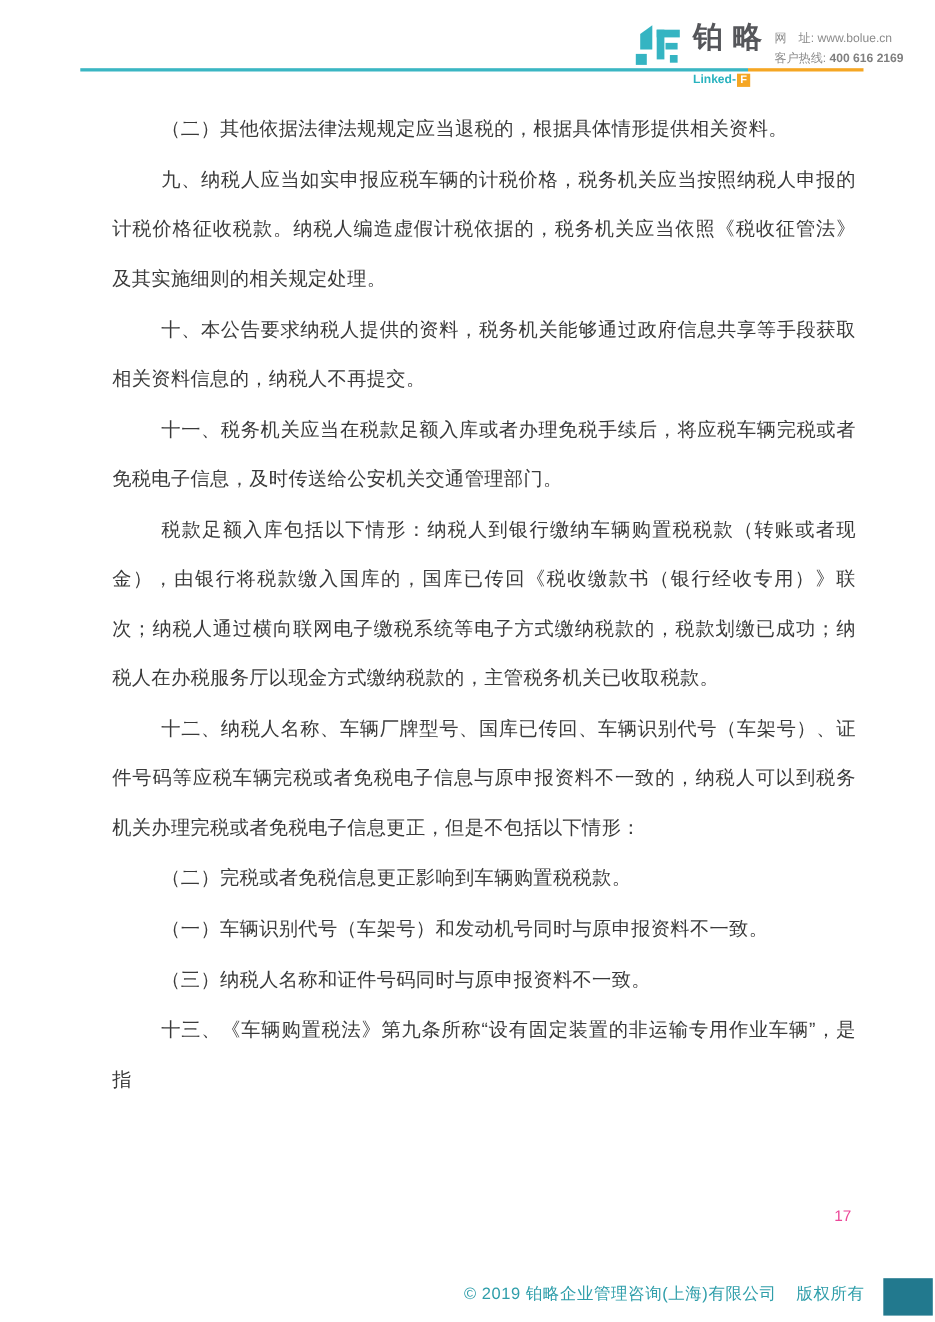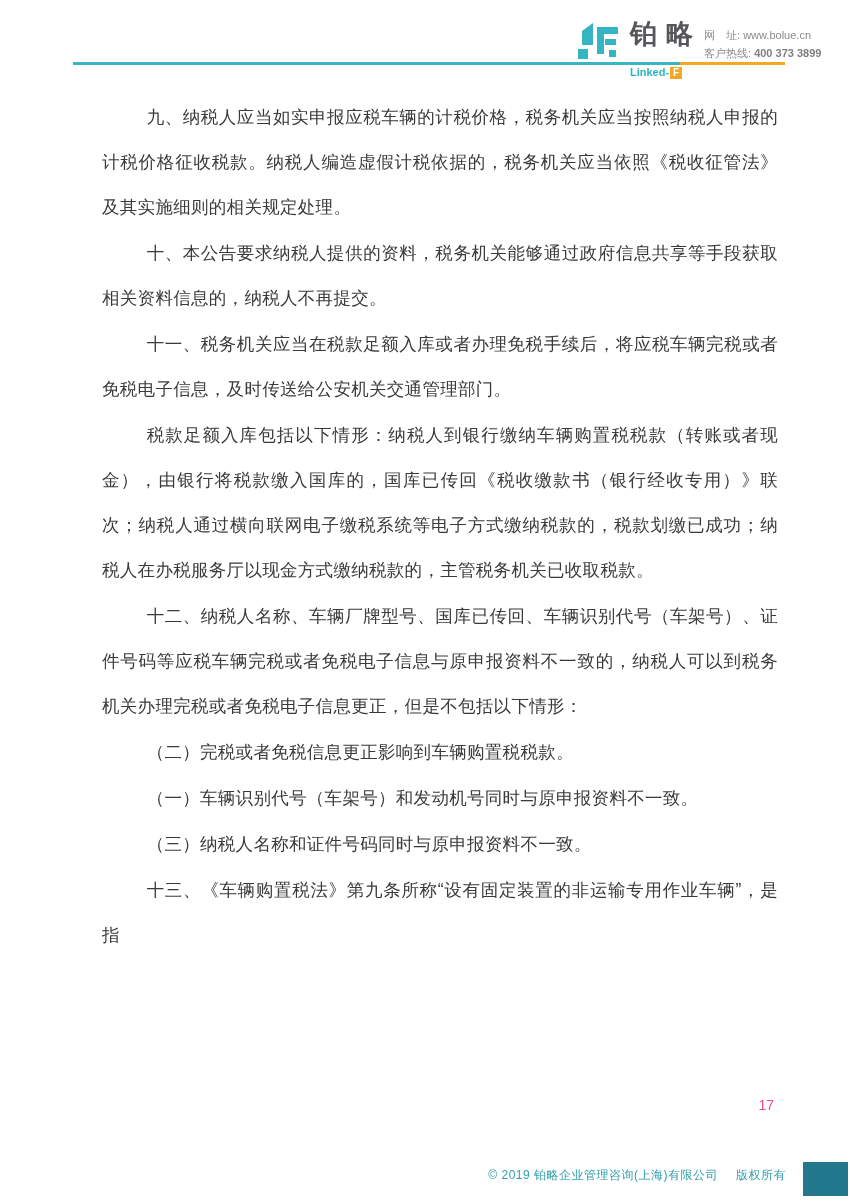--- a/index.html
+++ b/index.html
@@ -34,21 +34,21 @@
     font-size:17.5px;color:#3a3a3a;
     line-height:45px;
     text-align:justify;
     letter-spacing:0.3px;
   }
   .doc-body p{margin:0 0 1px 0;}
   .doc-body p.indent{text-indent:2.55em;}
 
   
   .page-number{position:absolute;top:1097px;right:76px;font-size:14px;color:#ec4899;}
-  .footer-copy{position:absolute;top:1167px;right:64px;font-size:12px;color:#2f9eaa;white-space:nowrap;letter-spacing:0.5px;}
+  .footer-copy{position:absolute;top:1167px;right:64px;font-size:15px;color:#2f9eaa;white-space:nowrap;letter-spacing:0.5px;}
   .footer-copy .gap{display:inline-block;width:18px;}
   .footer-square{position:absolute;top:1162px;right:2px;width:45px;height:34px;background:#22798e;}
 </style>
 </head>
 <body>
 
 <div class="page">
 
   <div class="logo-block">
     <svg class="logo-mark" viewBox="0 0 46 42" xmlns="http://www.w3.org/2000/svg">
@@ -63,28 +63,29 @@
       <span class="brand-cn">铂略</span>
       <span class="brand-en">
         <span>Linked-</span>
           <span class="f-box">F</span>
       </span>
     </div>
   </div>
 
   <div class="contact">
     <span class="row"><span>网　址:</span> <span>www.bolue.cn</span></span>
-    <span class="row"><span>客户热线:</span> <span class="num">400 373 3899</span></span>
+    <span class="row"><span>客户热线:</span> <span class="num">400 616 2169</span></span>
   </div>
 
   <div class="header-rule">
     <span class="seg-teal"></span><span class="seg-orange"></span>
   </div>
 
   <div class="doc-body">
+    <p class="indent">（二）其他依据法律法规规定应当退税的，根据具体情形提供相关资料。</p>
     <p class="indent">九、纳税人应当如实申报应税车辆的计税价格，税务机关应当按照纳税人申报的计税价格征收税款。纳税人编造虚假计税依据的，税务机关应当依照《税收征管法》及其实施细则的相关规定处理。</p>
     <p class="indent">十、本公告要求纳税人提供的资料，税务机关能够通过政府信息共享等手段获取相关资料信息的，纳税人不再提交。</p>
     <p class="indent">十一、税务机关应当在税款足额入库或者办理免税手续后，将应税车辆完税或者免税电子信息，及时传送给公安机关交通管理部门。</p>
     <p class="indent">税款足额入库包括以下情形：纳税人到银行缴纳车辆购置税税款（转账或者现金），由银行将税款缴入国库的，国库已传回《税收缴款书（银行经收专用）》联次；纳税人通过横向联网电子缴税系统等电子方式缴纳税款的，税款划缴已成功；纳税人在办税服务厅以现金方式缴纳税款的，主管税务机关已收取税款。</p>
     <p class="indent">十二、纳税人名称、车辆厂牌型号、国库已传回、车辆识别代号（车架号）、证件号码等应税车辆完税或者免税电子信息与原申报资料不一致的，纳税人可以到税务机关办理完税或者免税电子信息更正，但是不包括以下情形：</p>
     <p class="indent">（二）完税或者免税信息更正影响到车辆购置税税款。</p>
     <p class="indent">（一）车辆识别代号（车架号）和发动机号同时与原申报资料不一致。</p>
     <p class="indent">（三）纳税人名称和证件号码同时与原申报资料不一致。</p>
     <p class="indent">十三、《车辆购置税法》第九条所称“设有固定装置的非运输专用作业车辆”，是指</p>
   </div>

